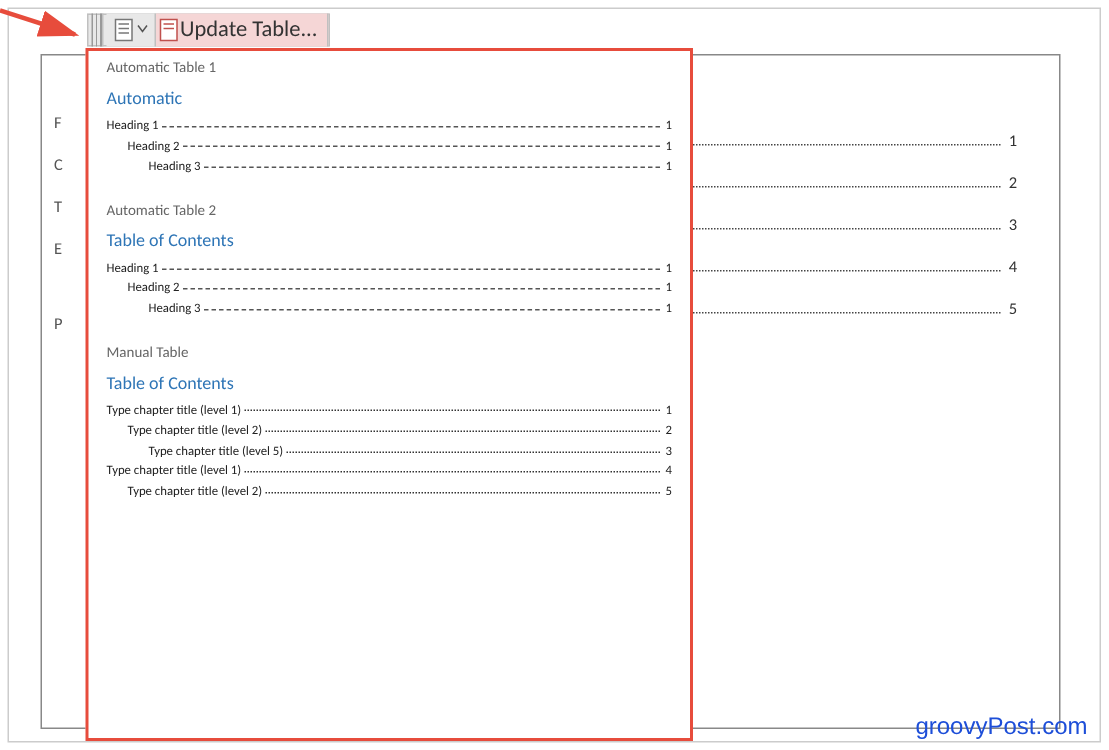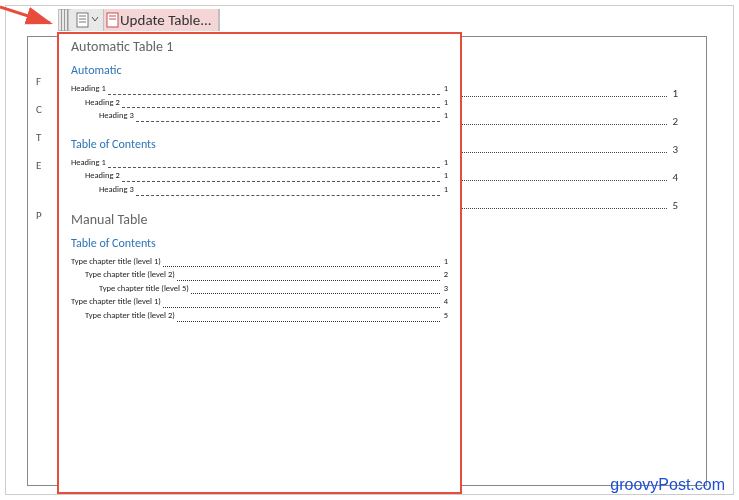--- a/index.html
+++ b/index.html
@@ -11,23 +11,23 @@
 .tb-btn{height:22px;display:flex;align-items:center;padding:0 4px;border-right:1px solid #c0c0c0;background:#e8e8e8}
 .tb-btn.update{font-size:15px;color:#333;padding:0 6px 0 2px;background:#f5d6d6}
 .doc-page{position:absolute;left:27px;top:36px;width:680px;height:450px;border:1px solid #888;background:#fff;padding:50px 28px 20px 28px}
 .toc-line{display:flex;align-items:baseline;font-size:11px;color:#333;margin-bottom:12px;height:16px}
 .toc-line .dots{flex:1;border-bottom:1.5px dotted #444;margin:0 3px 2px 3px}
 .toc-line .pg{width:8px;text-align:right}
 .letter{position:absolute;left:8px;font-size:11px;color:#555}
 .dropdown{position:absolute;left:57px;top:32px;width:405px;height:462px;background:#fff;border:2px solid #e74c3c;z-index:20;overflow:hidden;padding:4px 0 0 0}
 .dd-header{font-weight:bold;font-size:13px;color:#333;padding:4px 10px 8px 10px}
 .dd-section{padding:0 12px 14px 12px}
-.dd-title{font-size:14px;color:#666;margin-bottom:8px;font-weight:normal}
+.dd-title{font-size:10px;color:#666;margin-bottom:8px;font-weight:normal}
 .dd-subtitle{font-size:12px;color:#2e75b6;margin-bottom:5px}
-.dd-row{display:flex;align-items:flex-end;font-size:8.5px;color:#222;line-height:1.6}
+.dd-row{display:flex;align-items:center;font-size:8.5px;color:#222;line-height:1.6}
 .dd-row .txt{white-space:nowrap}
 .dd-row .dsh{flex:1;border-bottom:1px dashed #555;margin:0 2px 1px 2px;min-width:10px}
 .dd-row .dot{flex:1;border-bottom:1px dotted #333;margin:0 2px 1px 2px;min-width:10px}
 .dd-row .num{width:6px;text-align:right}
 .bold{font-weight:normal}
 .ind1{padding-left:14px}
 .ind2{padding-left:28px}
 .watermark{position:absolute;right:14px;bottom:6px;font-family:Liberation Sans, sans-serif;font-size:16px;color:#1d4ed8;z-index:30}
 </style>
 </head>
@@ -113,20 +113,21 @@
         </div>
         <div class="dd-row ind2">
           <span class="txt">Heading 3</span>
           <span class="dsh"></span>
           <span class="num">1</span>
         </div>
       </div>
   </div>
 
   <div class="dd-section">
+    <div class="dd-title">Automatic Table 2</div>
     <div class="dd-subtitle">Table of Contents</div>
     <div id="auto2-rows">
         <div class="dd-row">
           <span class="txt">Heading 1</span>
           <span class="dsh"></span>
           <span class="num">1</span>
         </div>
         <div class="dd-row ind1">
           <span class="txt">Heading 2</span>
           <span class="dsh"></span>

